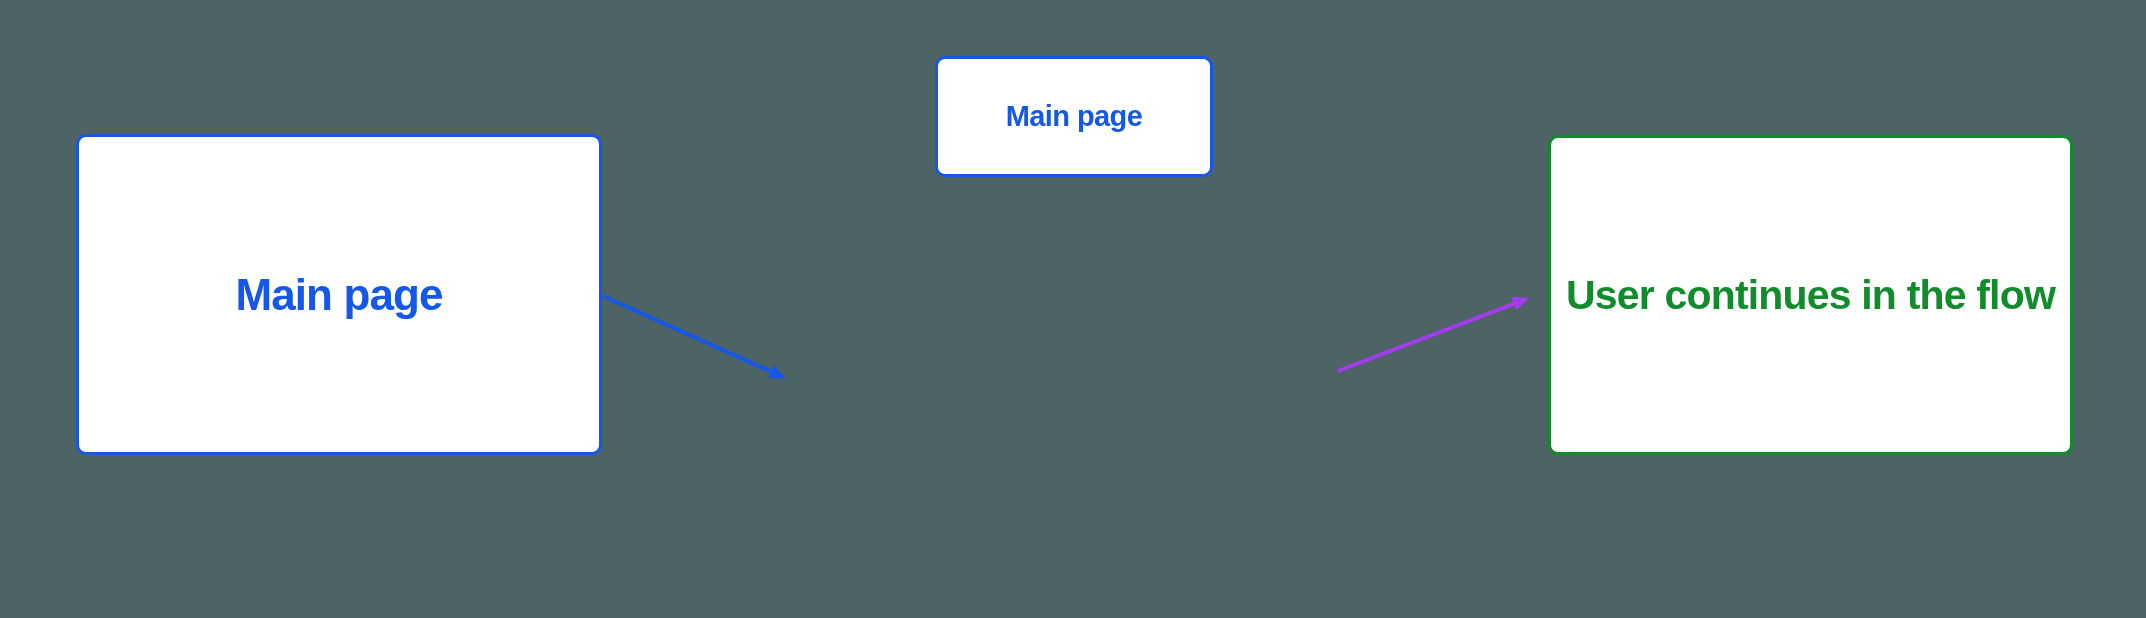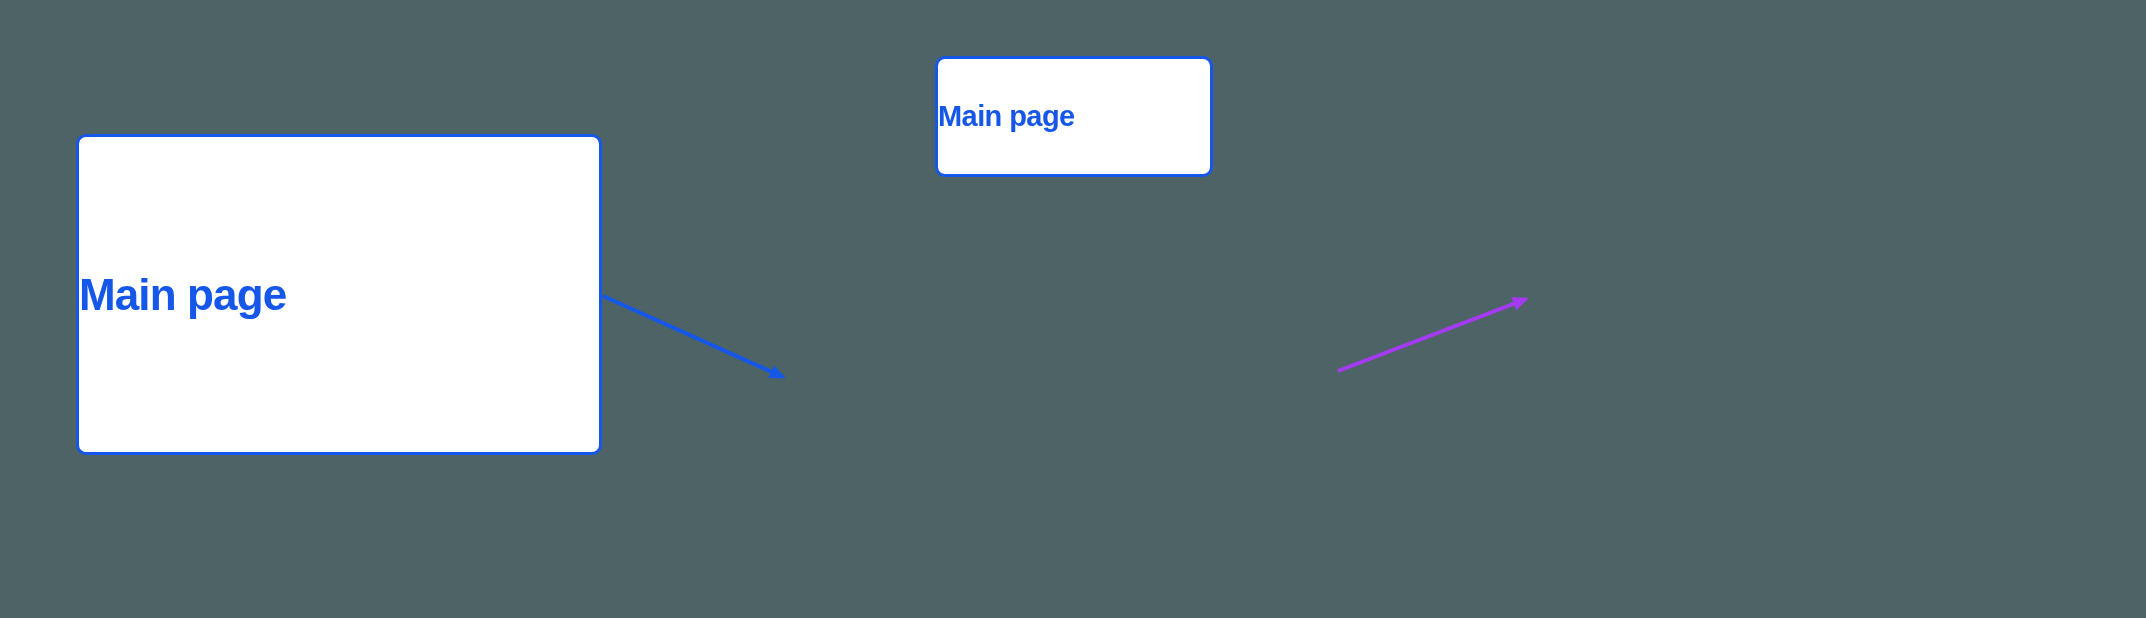--- a/index.html
+++ b/index.html
@@ -15,20 +15,21 @@
     background: var(--background, #4D6366);
     font-family: "Liberation Sans", sans-serif;
   }
   .node {
     position: absolute;
     box-sizing: border-box;
     background: var(--node_fill, #FFFFFF);
     border-radius: 10px;
     display: flex;
     align-items: center;
+    justify-content: center;
     text-align: center;
   }
   .node-label {
     font-weight: 700;
     letter-spacing: -0.02em;
   }
   
   .node-main-left {
     left: 76px; top: 134px;
     width: 526px; height: 321px;
@@ -105,14 +106,17 @@
 
   <div class="node node-main-left">
     <div class="node-label">Main page</div>
   </div>
 
   <div class="node node-main-top">
     <div class="node-label">Main page</div>
   </div>
 
 
+  <div class="node node-continue">
+    <div class="node-label">User continues in the flow</div>
+  </div>
 
 </div>
 
 </body></html>

